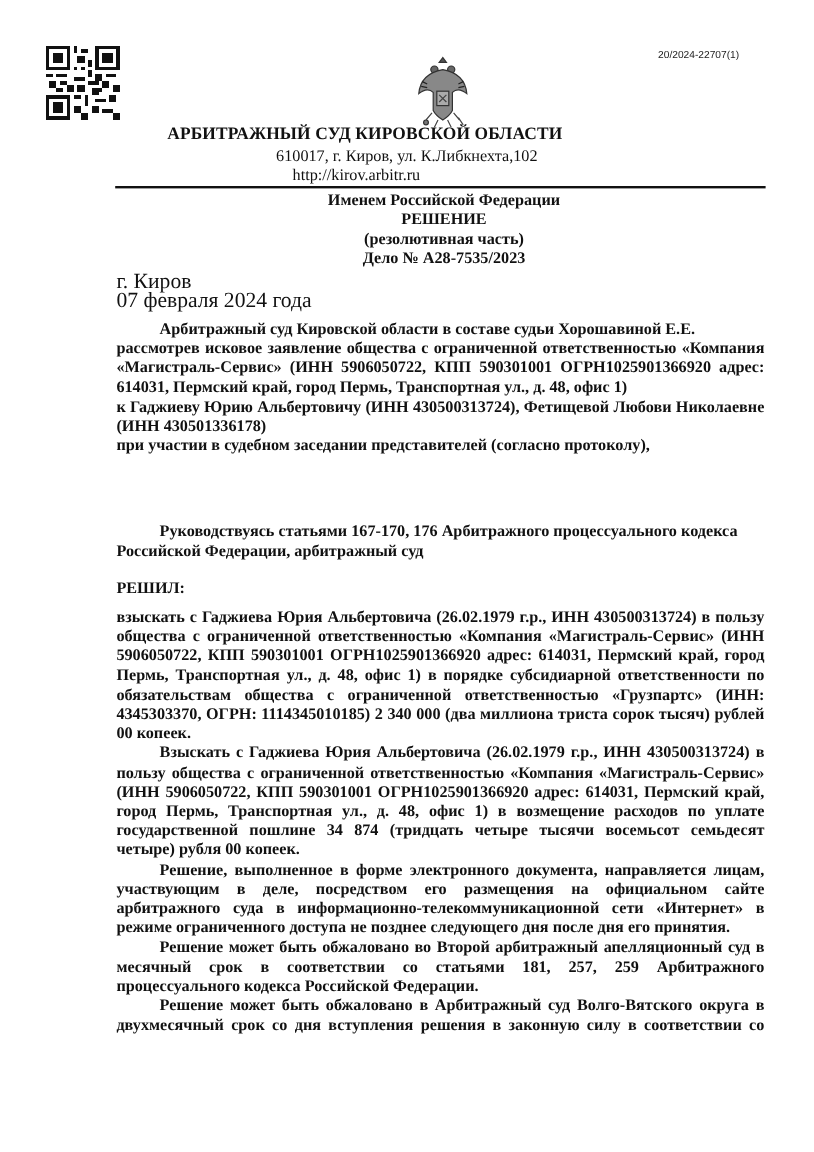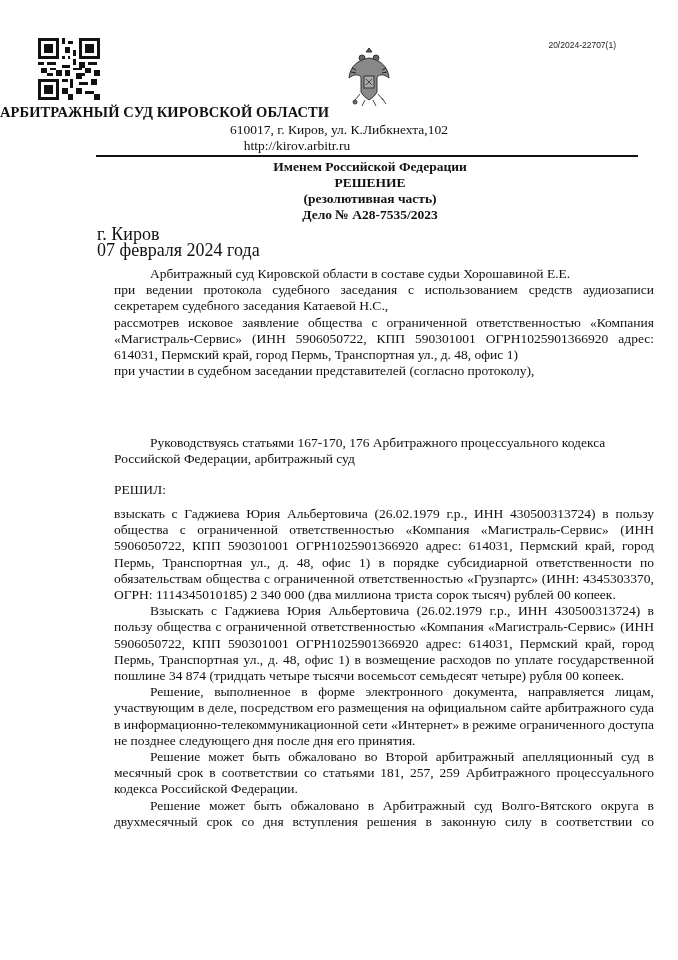--- a/index.html
+++ b/index.html
@@ -1,27 +1,27 @@
 <!DOCTYPE html>
 <html><head>
   <meta charset="utf-8">
   <style>
     html, body { margin: 0; padding: 0; background: #ffffff; }
     body { width: 678px; height: 960px; position: relative; overflow: hidden;
            font-family: "Liberation Serif", "DejaVu Serif", serif; color: #111; }
     .qr { position: absolute; left: 38px; top: 38px; width: 62px; height: 62px; }
     .docnum { position: absolute; right: 62px; top: 40px; font-family: "Liberation Sans", sans-serif; font-size: 8.5px; color: #222; }
     .emblem { position: absolute; left: 346px; top: 44px; width: 46px; height: 70px; }
-    .court-name { position: absolute; left: 0; width: 608px; top: 104px; text-align: left; font-weight: bold; font-size: 14.5px; letter-spacing: 0.1px; }
+    .court-name { position: absolute; left: 0; width: 608px; top: 104px; text-align: center; font-weight: bold; font-size: 14.5px; letter-spacing: 0.1px; }
     .court-addr { position: absolute; left: 0; width: 678px; top: 122px; text-align: center; font-size: 13.5px; }
     .court-url { position: absolute; left: 0; width: 594px; top: 138px; text-align: center; font-size: 13.5px; }
     .rule { position: absolute; left: 96px; width: 542px; top: 155px; height: 0; border-top: 2px solid #111; }
     .hdr { position: absolute; left: 0; width: 740px; text-align: center; font-weight: bold; font-size: 13.5px; }
     .left-line { position: absolute; left: 97px; font-size: 18px; }
-    .body { position: absolute; left: 114px; width: 540px; font-size: 13.5px; line-height: 16.2px; text-align: justify; }
+    .body { position: absolute; left: 97px; width: 540px; font-size: 13.5px; line-height: 16.2px; text-align: justify; font-weight: bold; }
     .body p { margin: 0; }
     .indent { text-indent: 36px; }
     .center { }
   </style>
 </head>
 <body>
 
 <div class="qr">
   <svg width="62" height="62" viewBox="0 0 21 21" shape-rendering="crispEdges">
     <rect width="21" height="21" fill="#fff"></rect>
@@ -98,22 +98,22 @@
 <div class="hdr" style="top:159px;">Именем Российской Федерации</div>
 <div class="hdr" style="top:175px;">РЕШЕНИЕ</div>
 <div class="hdr" style="top:191px;">(резолютивная часть)</div>
 <div class="hdr" style="top:207px;">Дело № А28-7535/2023</div>
 
 <div class="left-line" style="top:224px;">г. Киров</div>
 <div class="left-line" style="top:240px;">07 февраля 2024 года</div>
 
 <div class="body" style="top:266px;">
   <p class="indent">Арбитражный суд Кировской области в составе судьи Хорошавиной Е.Е.</p>
-  <p>при ведении протокола судебного заседания с использованием средств аудиозаписи секретарем судебного заседания Катаевой Н.С.,</p>
   <p>рассмотрев исковое заявление общества с ограниченной ответственностью «Компания «Магистраль-Сервис» (ИНН 5906050722, КПП 590301001 ОГРН1025901366920 адрес: 614031, Пермский край, город Пермь, Транспортная ул., д. 48, офис 1)</p>
+  <p>к Гаджиеву Юрию Альбертовичу (ИНН 430500313724), Фетищевой Любови Николаевне (ИНН 430501336178)</p>
   <p>при участии в судебном заседании представителей (согласно протоколу),</p>
 </div>
 
 <div class="body" style="top:435px; text-align:left;">
   <p class="indent">Руководствуясь статьями 167-170, 176 Арбитражного процессуального кодекса Российской Федерации, арбитражный суд</p>
 </div>
 
 <div class="body center" style="top:482px;">
   <p>РЕШИЛ:</p>
 </div>

